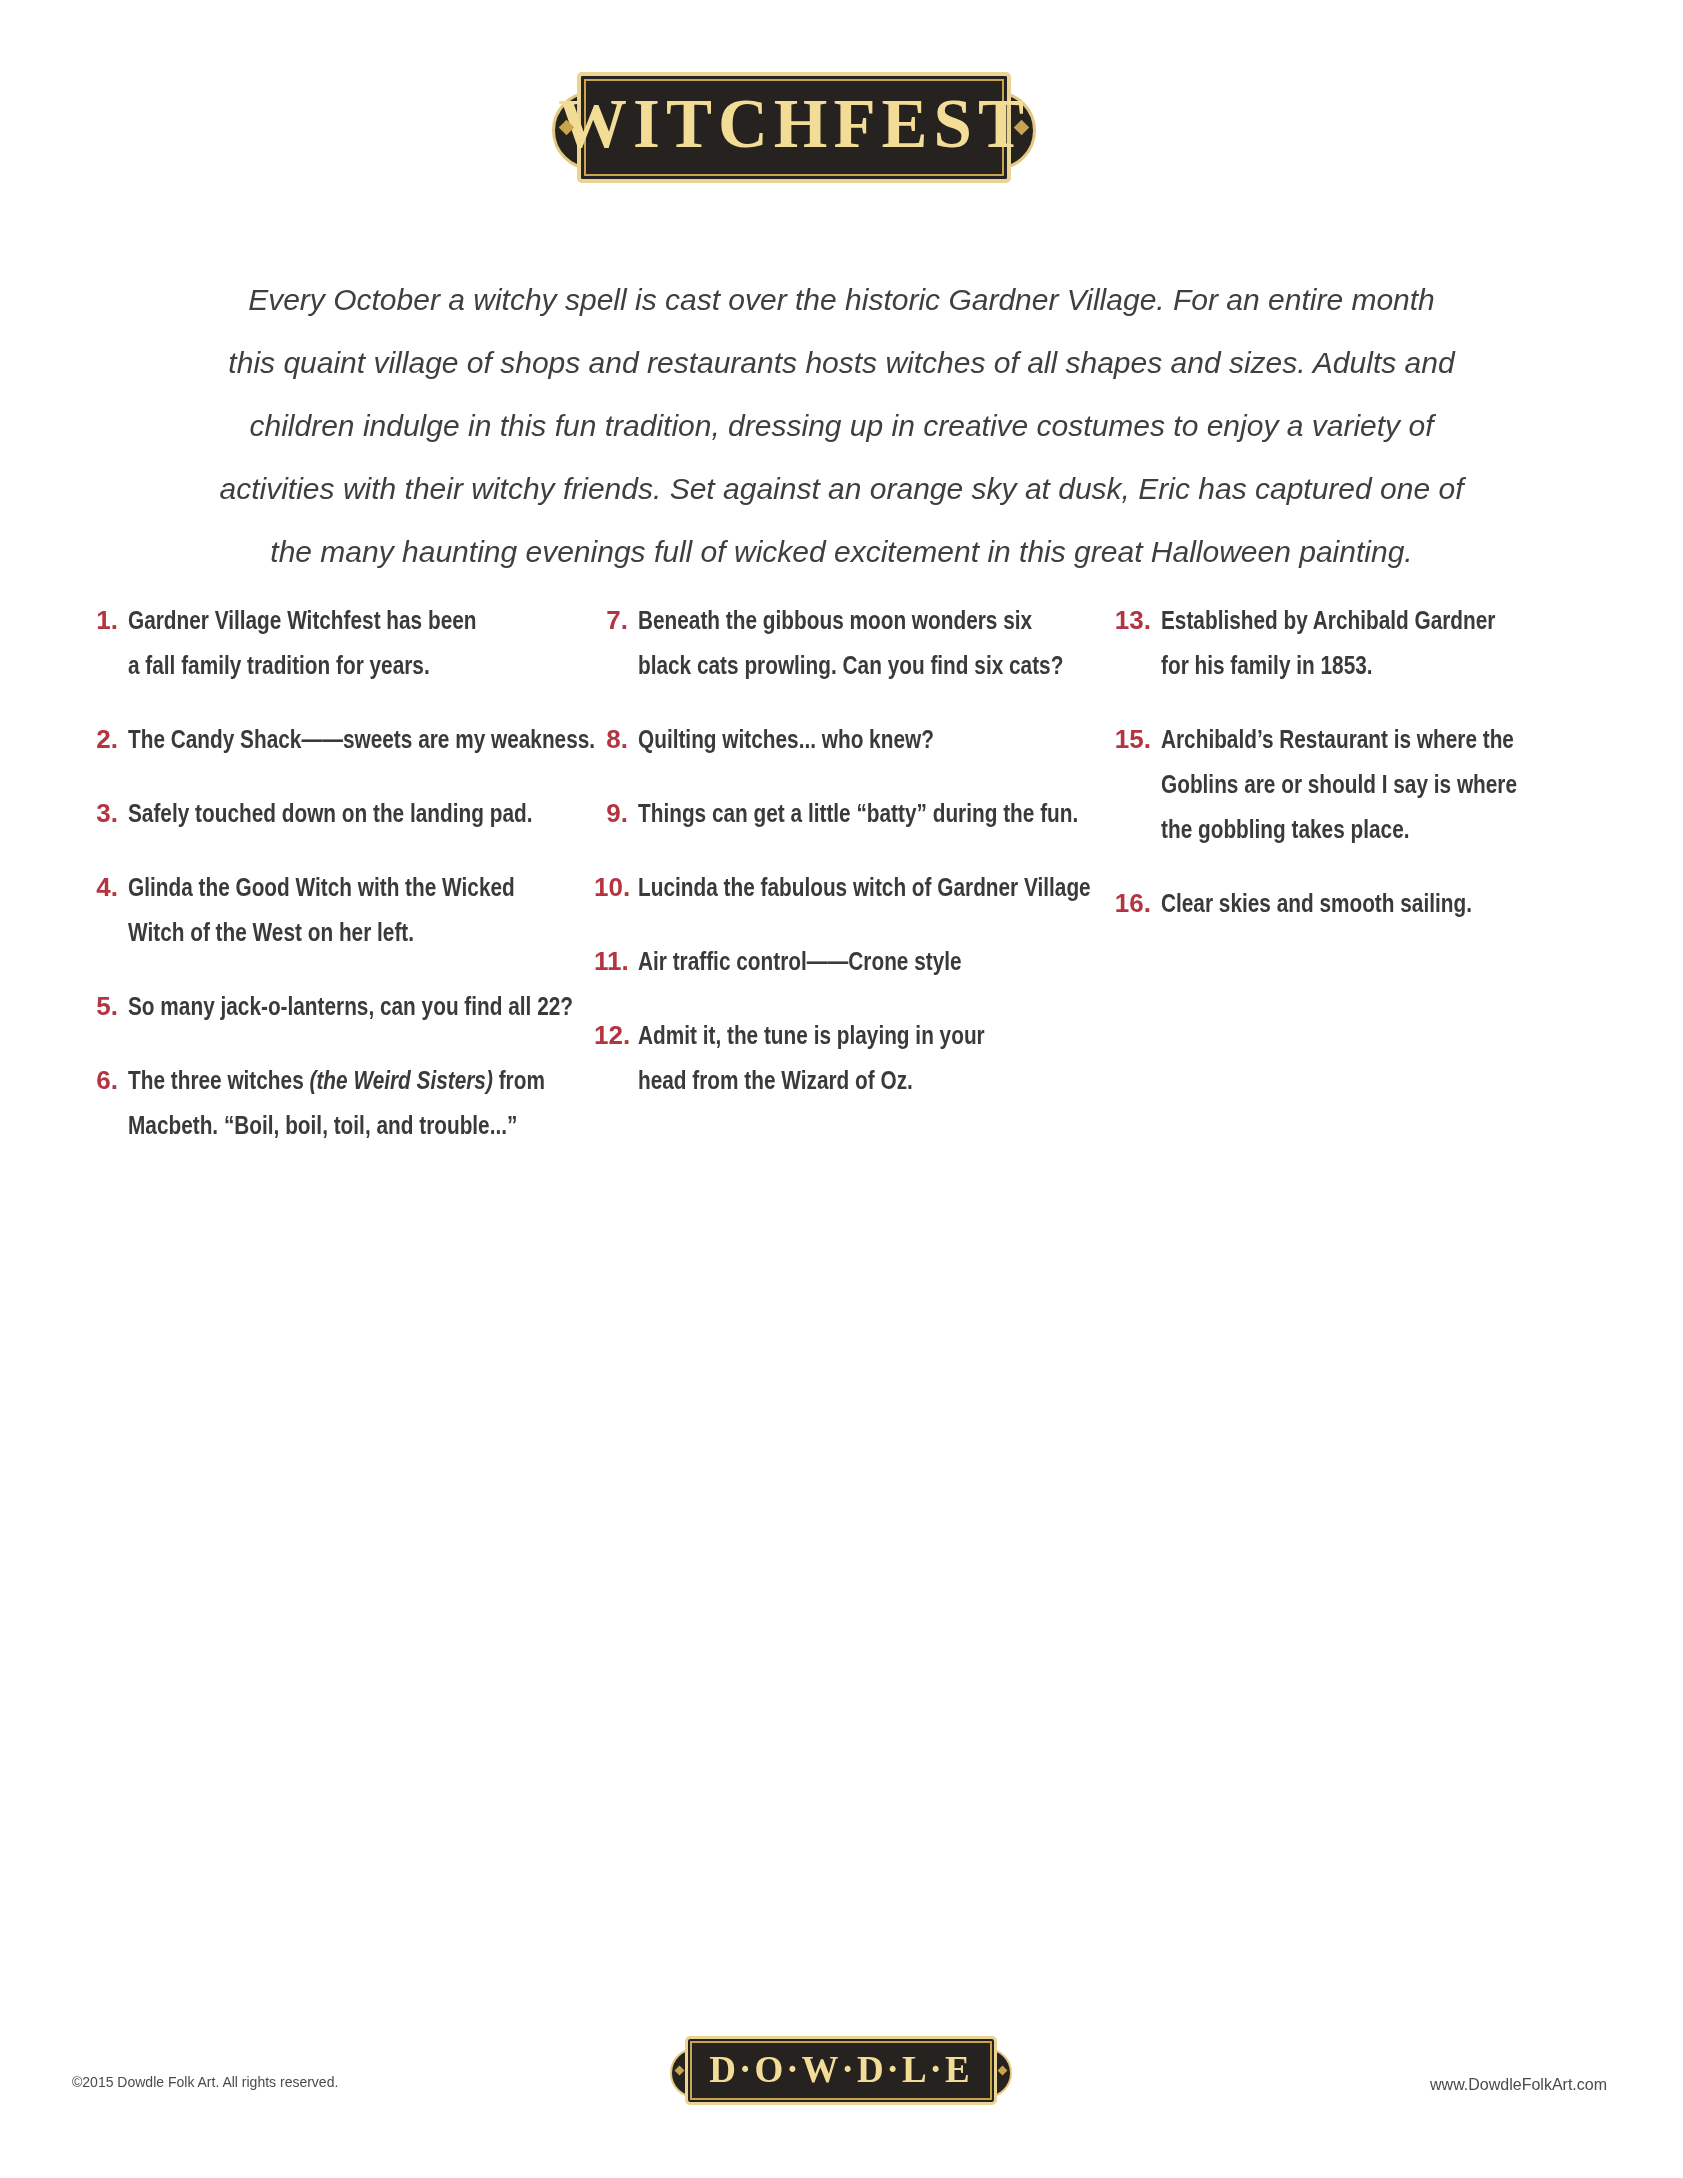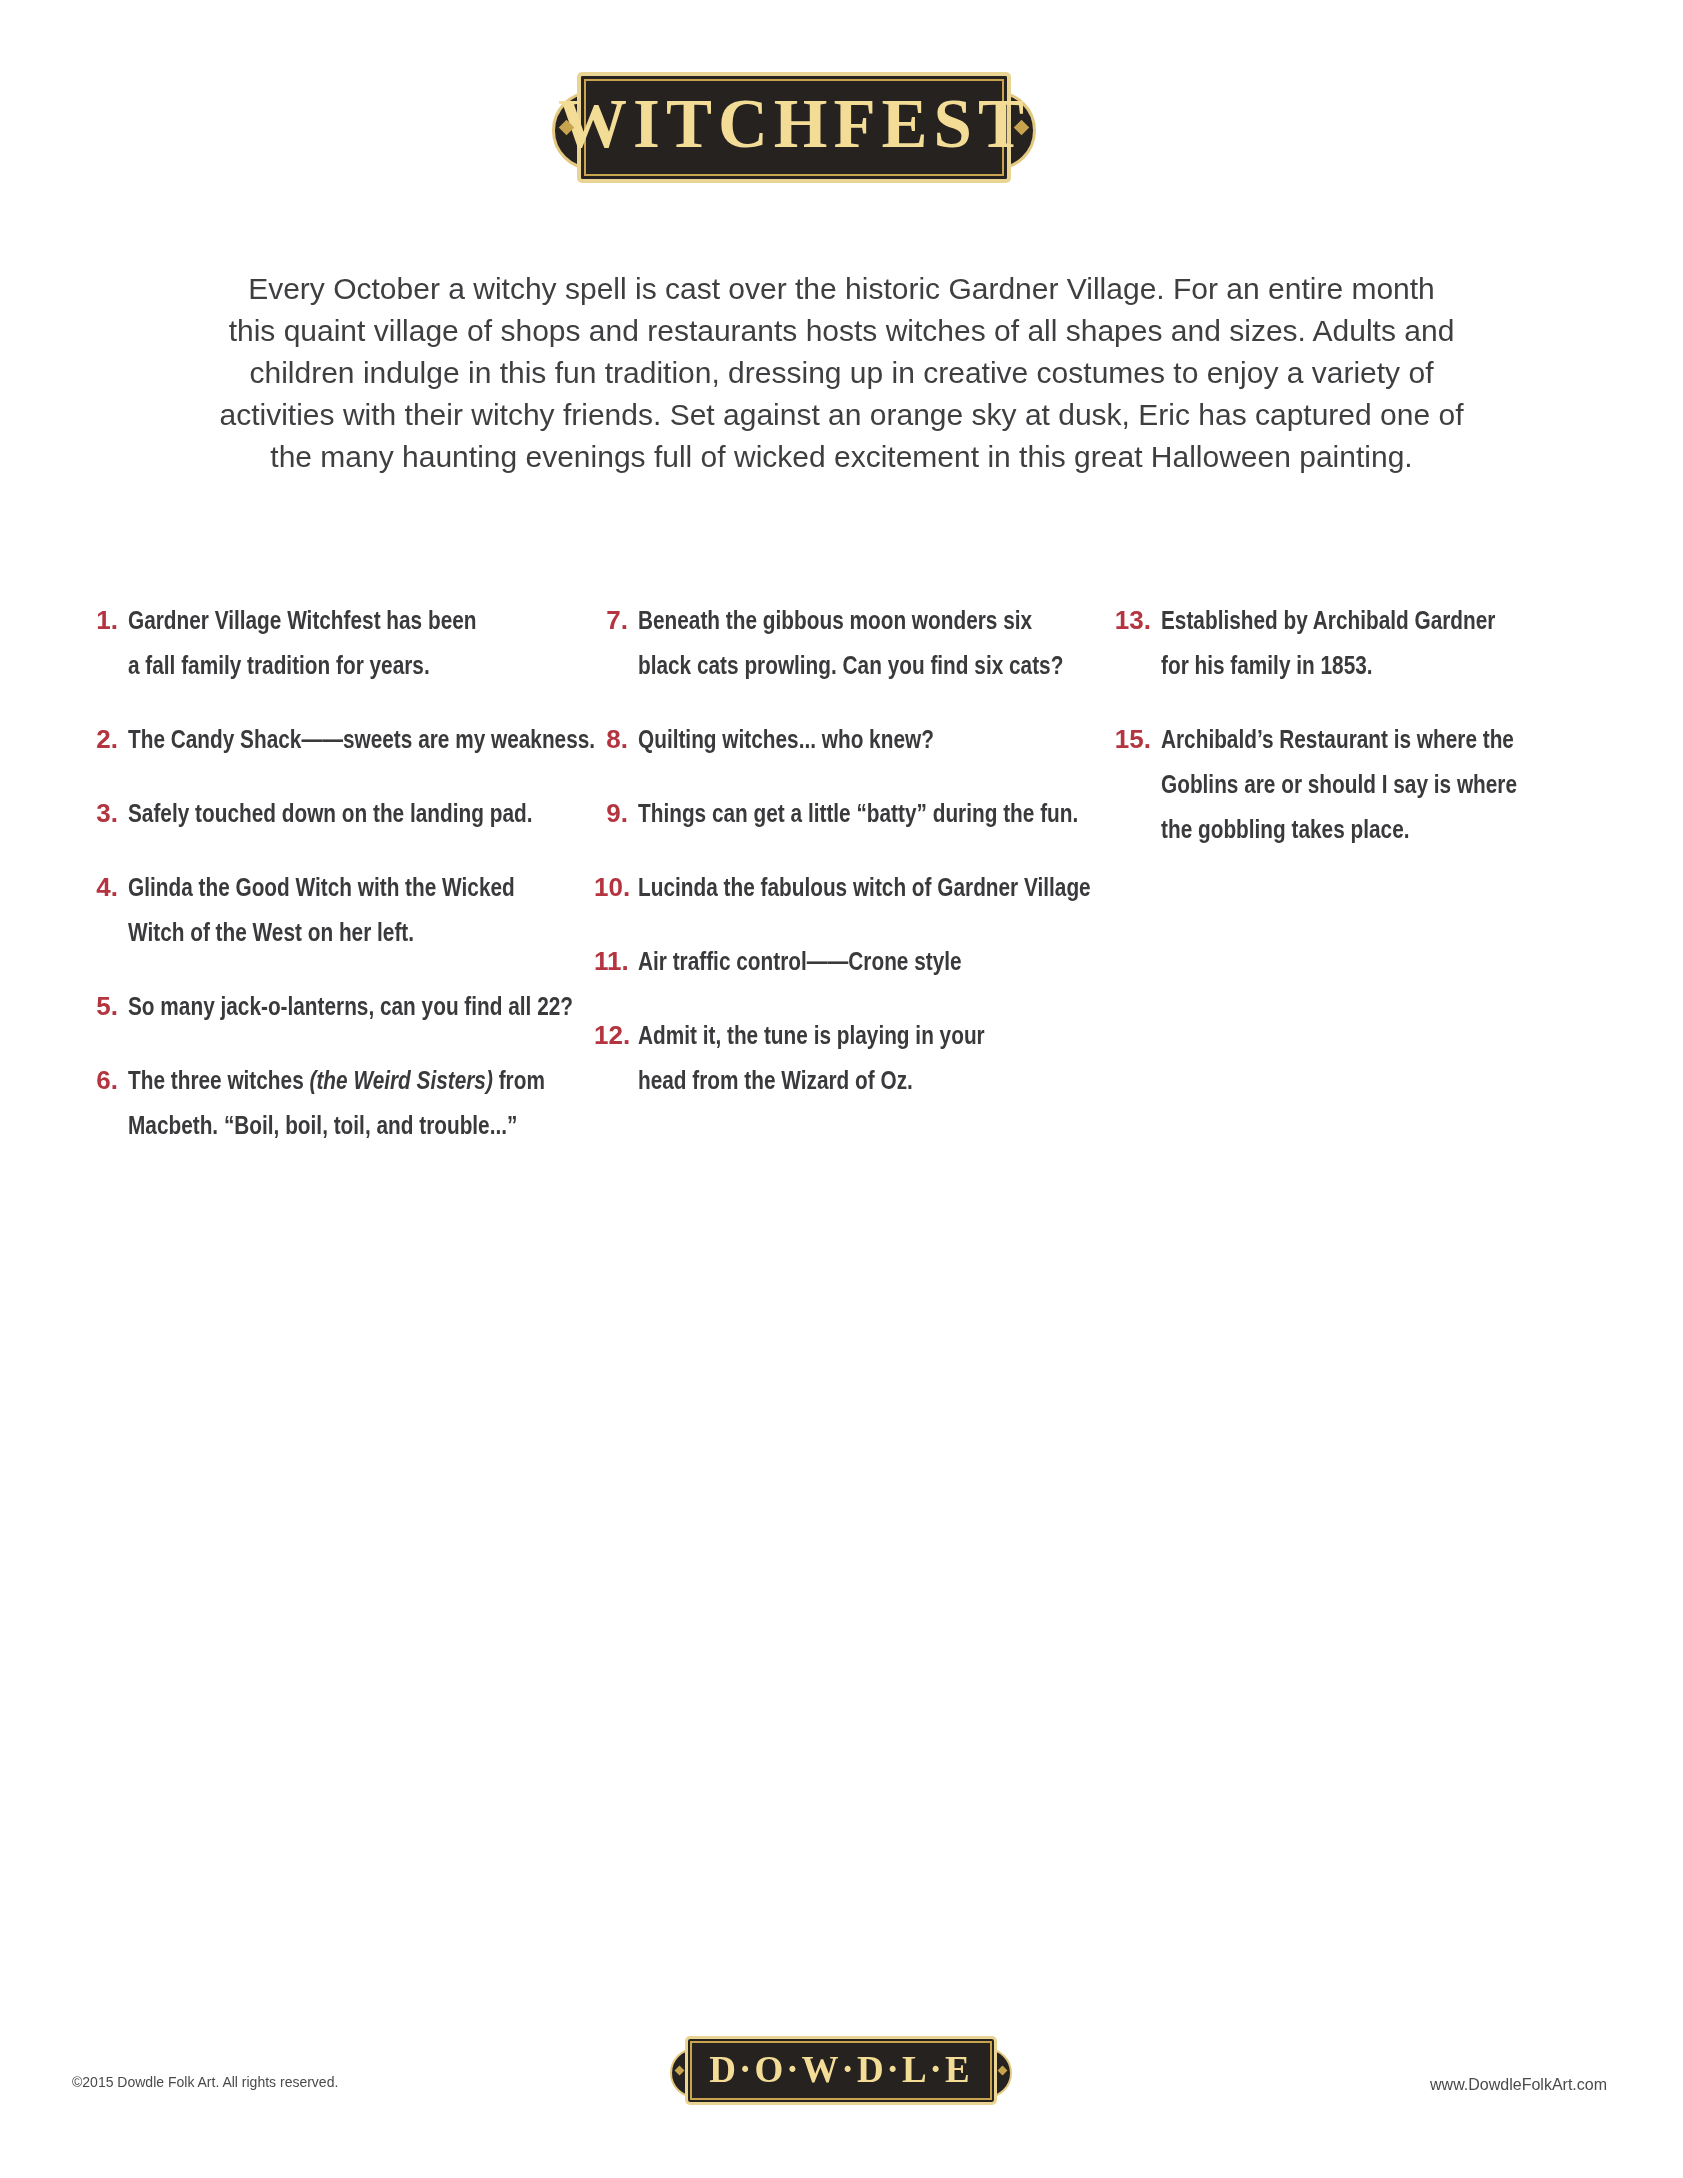--- a/index.html
+++ b/index.html
@@ -65,23 +65,24 @@
   .logo-plaque .ornament.left{left:6px;}
   .logo-plaque .ornament.right{right:6px;}
   .logo-plaque .plaque-text{font-size:37px;letter-spacing:3px;padding-bottom:3px;}
 
   
   .intro{
     position:absolute;
     left:0;top:238px;width:1683px;
     text-align:center;
     font-size:30px;
-    line-height:42px;
+    line-height:63px;
     color:#3f3e41;
     white-space:pre-line;
+    font-style:italic;
   }
 
   
   .clue-col{position:absolute;top:598px;width:495px;}
   .col1{left:84px;}
   .col2{left:594px;}
   .col3{left:1101px;margin-left:12px;}
 
   .clue{display:flex;margin-bottom:29px;}
   .clue-num{
@@ -204,20 +205,24 @@
         <span class="clue-num">13.</span>
         <span class="clue-text"><span>Established by Archibald Gardner
 for his family in 1853.</span></span>
       </div>
       <div class="clue">
         <span class="clue-num">15.</span>
         <span class="clue-text"><span>Archibald’s Restaurant is where the
 Goblins are or should I say is where
 the gobbling takes place.</span></span>
       </div>
+      <div class="clue">
+        <span class="clue-num">16.</span>
+        <span class="clue-text"><span>Clear skies and smooth sailing.</span></span>
+      </div>
     </div>
 
   <div class="copyright">©2015 Dowdle Folk Art. All rights reserved.</div>
 
   <div class="plaque logo-plaque">
     <span class="ear left"></span>
     <span class="ear right"></span>
     <span class="ornament left"></span>
     <span class="ornament right"></span>
     <div class="body">

